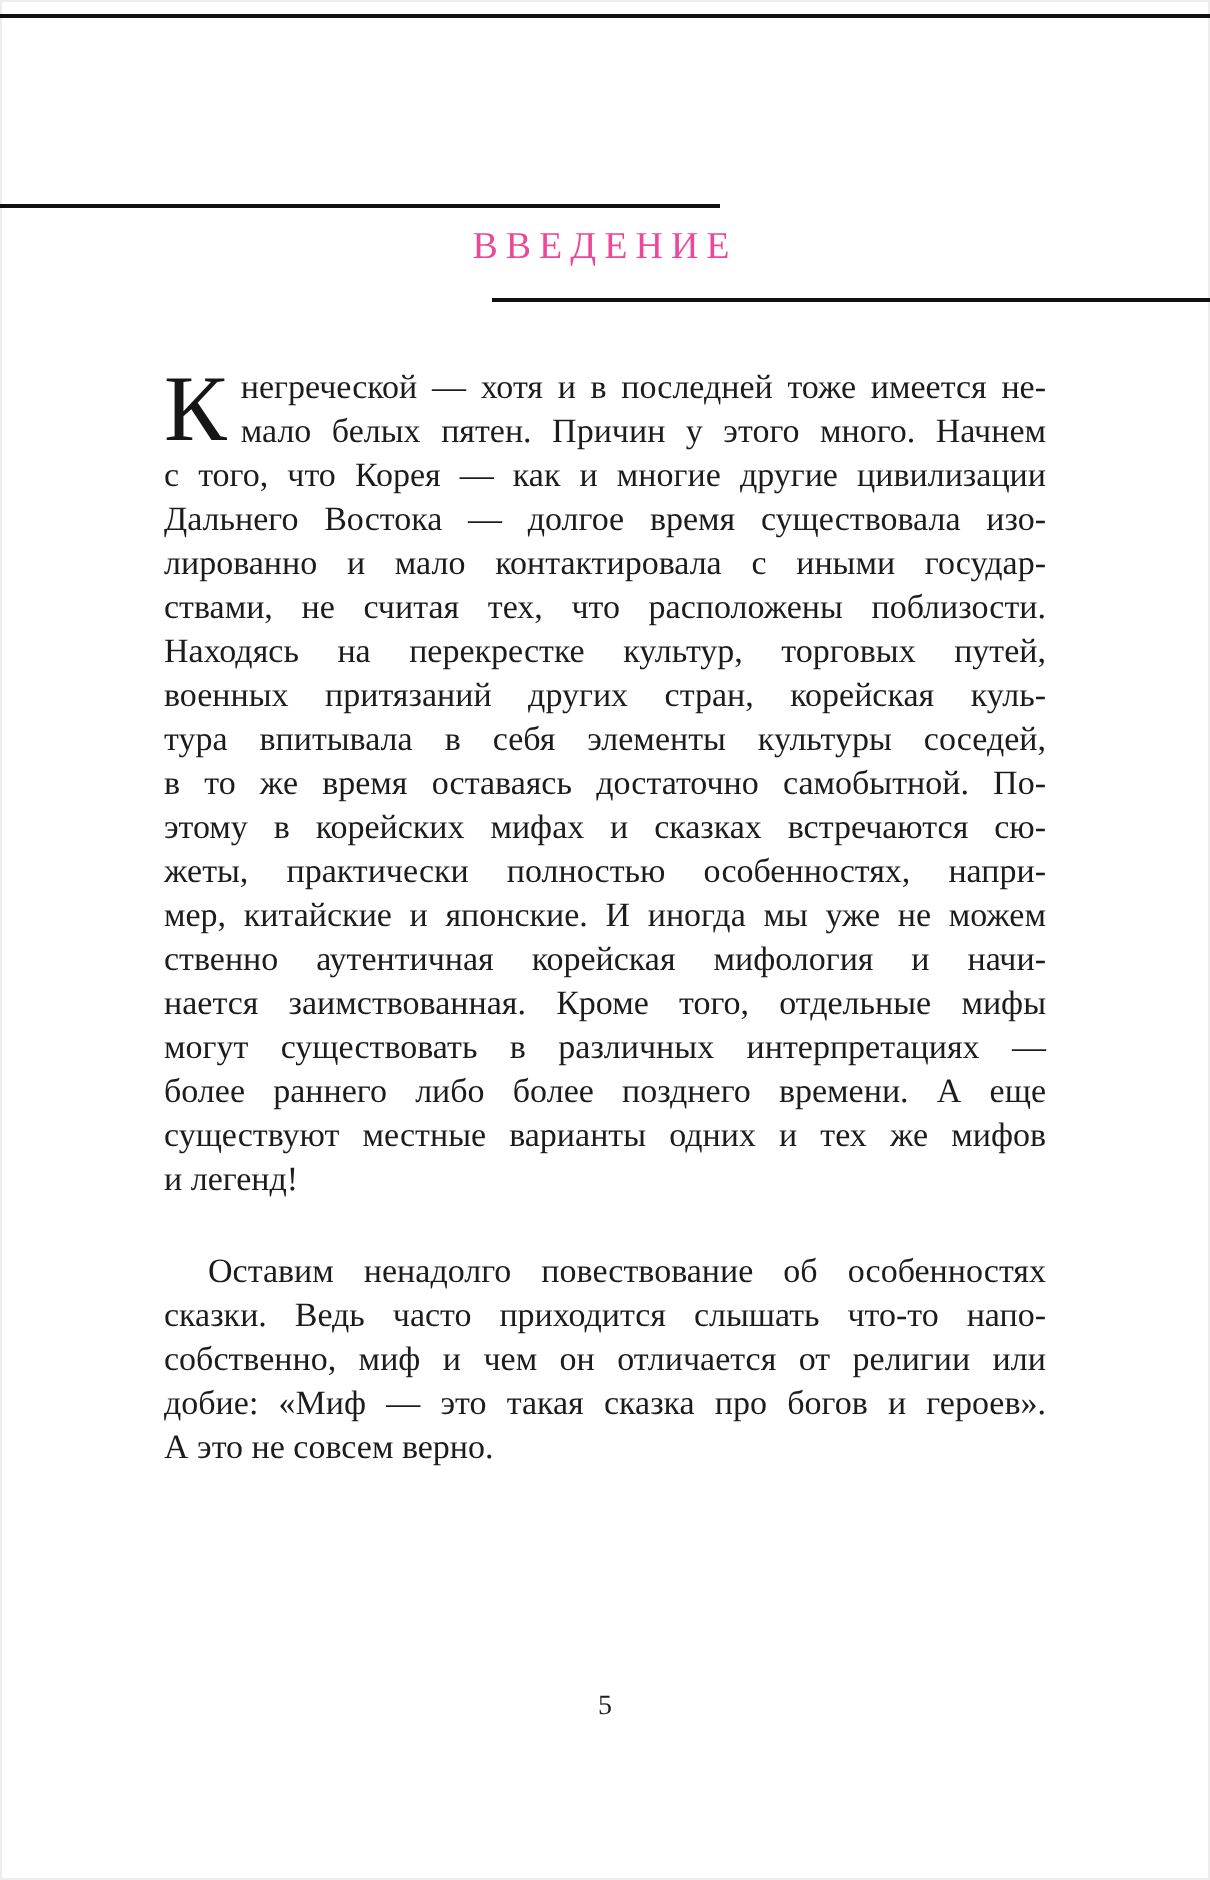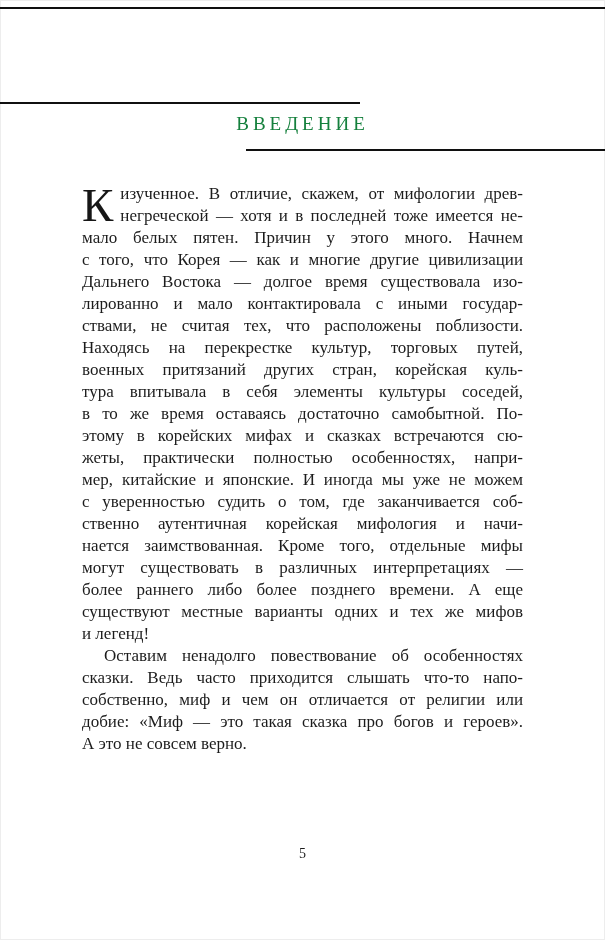--- a/index.html
+++ b/index.html
@@ -39,32 +39,32 @@
   }
   .chapter-title {
     position: absolute;
     top: 113px;
     left: 0;
     width: 100%;
     text-align: center;
     font-size: 19px;
     font-weight: 500;
     letter-spacing: 4px;
-    color: #15803d;
+    color: #ec4899;
   }
   .body-text {
     position: absolute;
     top: 183px;
     left: 82px;
     right: 82px;
     font-size: 17px;
     line-height: 22px;
   }
   .para { margin: 0; }
-  .para + .para { margin-top: 0; }
+  .para + .para { margin-top: 24px; }
   .dropcap {
     float: left;
     font-size: 47px;
     line-height: 44px;
     height: 44px;
     padding-right: 7px;
     color: #161616;
   }
   .line {
     text-align: justify;
@@ -97,35 +97,33 @@
 
   <div class="chapter-title">ВВЕДЕНИЕ</div>
 
   <div class="rule rule-heading-right"></div>
 
   <div class="body-text">
 
     <div class="para">
       <span class="dropcap">К</span>
       <div class="lines">
-          <div class="line">изученное. В отличие, скажем, от мифологии древ-</div>
           <div class="line">негреческой — хотя и в последней тоже имеется не-</div>
           <div class="line">мало белых пятен. Причин у этого много. Начнем</div>
           <div class="line">с того, что Корея — как и многие другие цивилизации</div>
           <div class="line">Дальнего Востока — долгое время существовала изо-</div>
           <div class="line">лированно и мало контактировала с иными государ-</div>
           <div class="line">ствами, не считая тех, что расположены поблизости.</div>
           <div class="line">Находясь на перекрестке культур, торговых путей,</div>
           <div class="line">военных притязаний других стран, корейская куль-</div>
           <div class="line">тура впитывала в себя элементы культуры соседей,</div>
           <div class="line">в то же время оставаясь достаточно самобытной. По-</div>
           <div class="line">этому в корейских мифах и сказках встречаются сю-</div>
           <div class="line">жеты, практически полностью особенностях, напри-</div>
           <div class="line">мер, китайские и японские. И иногда мы уже не можем</div>
-          <div class="line">с уверенностью судить о том, где заканчивается соб-</div>
           <div class="line">ственно аутентичная корейская мифология и начи-</div>
           <div class="line">нается заимствованная. Кроме того, отдельные мифы</div>
           <div class="line">могут существовать в различных интерпретациях —</div>
           <div class="line">более раннего либо более позднего времени. А еще</div>
           <div class="line">существуют местные варианты одних и тех же мифов</div>
           <div class="line last">и легенд!</div>
         </div>
     </div>
 
     <div class="para indented">

